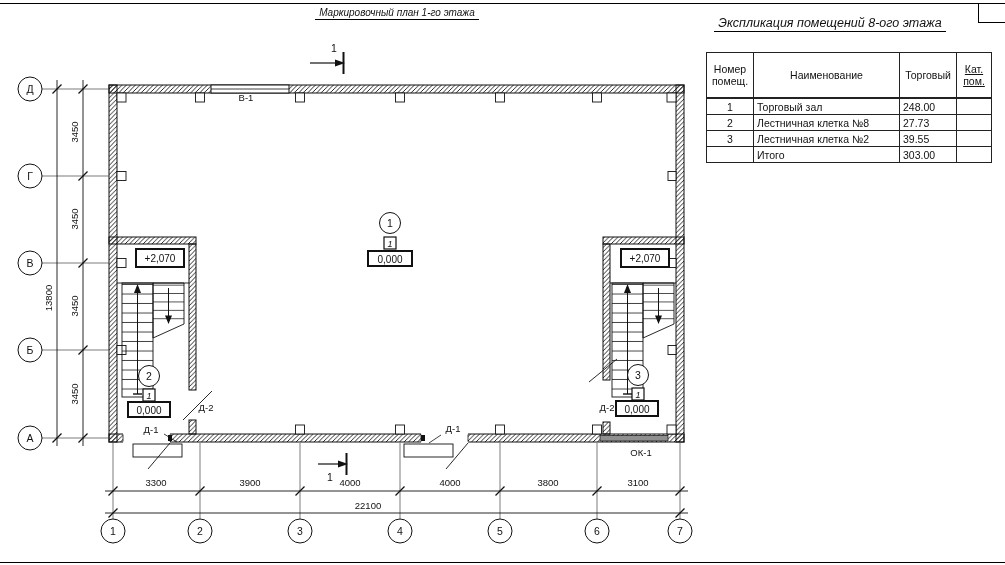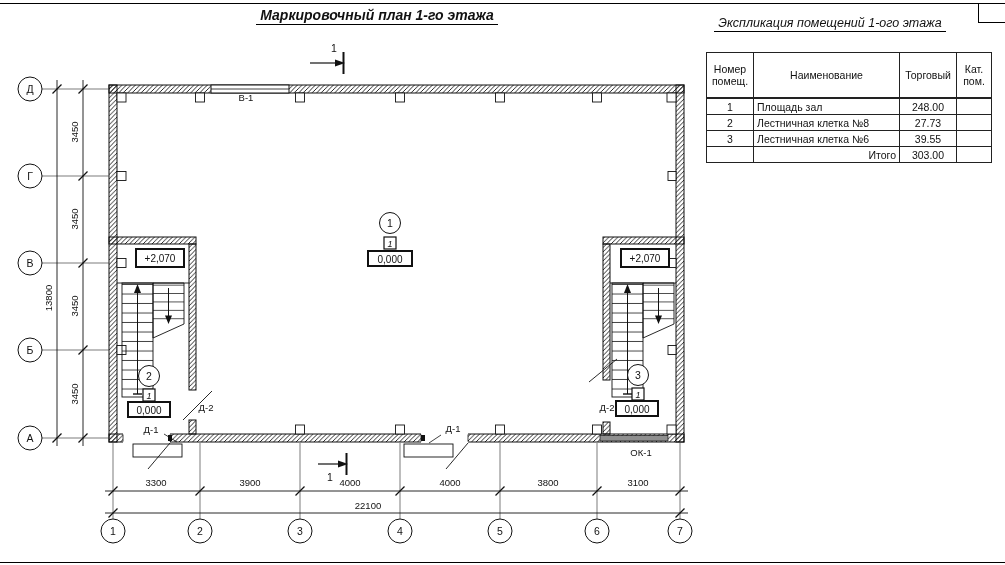--- a/index.html
+++ b/index.html
@@ -2,79 +2,79 @@
 <html><head>
 <meta charset="utf-8">
 <style>
   html,body{margin:0;padding:0;background:#fff;}
   #sheet{position:relative;width:1005px;height:565px;background:#fff;overflow:hidden;
          font-family:"Liberation Sans",sans-serif;color:#111;}
   .frame-line{position:absolute;left:0;width:1005px;height:0;border-top:1.3px solid #000;}
   .corner-box{position:absolute;left:978px;top:3px;width:26px;height:18px;border:1.2px solid #000;background:#fff;}
   .dwg-title{position:absolute;text-align:center;font-style:italic;}
   .dwg-title span{display:inline-block;border-bottom:1px solid #000;padding:0 4px 1px 4px;}
-  #plan-title{left:232px;top:7px;width:290px;font-size:14px;font-weight:bold;}
+  #plan-title{left:252px;top:7px;width:290px;font-size:10px;}
   #expl-title{left:695px;top:16px;width:270px;font-size:12.5px;}
   table.expl{position:absolute;left:706px;top:52px;border-collapse:collapse;table-layout:fixed;
              font-size:10.5px;color:#111;background:#fff;}
   table.expl td,table.expl th{border:1px solid #222;padding:0 3px;overflow:hidden;font-weight:normal;}
   table.expl th{height:44px;text-align:center;line-height:1.15;}
   table.expl tr.hdr{border-bottom:2px solid #222;padding-left:33px;}
   table.expl td{height:15px;}
   .c-num{width:40px;text-align:center;}
   .c-name{width:139px;text-align:left;margin-left:48px;}
-  .c-area{width:50px;text-align:center;}
-  .c-cat{width:28px;text-align:center;}
-  .t-right{text-align:right;}
+  .c-area{width:50px;}
+  .c-cat{width:28px;text-align:center;text-decoration:underline;}
+  .t-right{text-align:left;}
   svg text{fill:#111;font-family:"Liberation Sans",sans-serif;}
   .txt-ax{font-size:10.5px;}
   .txt-dim{font-size:9.5px;}
   .txt-lbl{font-size:9.5px;}
   .txt-elev{font-size:10px;}
   .txt-sq{font-size:9px;font-style:italic;}
 </style>
 </head>
 <body>
 
 <div id="sheet">
 
   <div class="frame-line" style="top:3px;"></div>
   <div class="frame-line" style="top:562px;"></div>
   <div class="corner-box"></div>
 
   <div id="plan-title" class="dwg-title">
     <span>Маркировочный план 1-го этажа</span>
   </div>
   <div id="expl-title" class="dwg-title">
-    <span>Экспликация помещений 1-ого этажа</span>
+    <span>Экспликация помещений 8-ого этажа</span>
   </div>
 
   <table class="expl">
     <tbody>
         <tr class="hdr">
       <th class="c-num">Номер помещ.</th>
       <th class="c-name">Наименование</th>
       <th class="c-area">Торговый</th>
       <th class="c-cat">Кат. пом.</th>
     </tr>
     <tr>
       <td class="c-num">1</td>
-      <td class="c-name">Площадь зал</td>
+      <td class="c-name">Торговый зал</td>
       <td class="c-area">248.00</td>
       <td class="c-cat"></td>
     </tr>
     <tr>
       <td class="c-num">2</td>
       <td class="c-name">Лестничная клетка №8</td>
       <td class="c-area">27.73</td>
       <td class="c-cat"></td>
     </tr>
     <tr>
       <td class="c-num">3</td>
-      <td class="c-name">Лестничная клетка №6</td>
+      <td class="c-name">Лестничная клетка №2</td>
       <td class="c-area">39.55</td>
       <td class="c-cat"></td>
     </tr>
     <tr>
       <td class="c-num"></td>
       <td class="c-name t-right">Итого</td>
       <td class="c-area">303.00</td>
       <td class="c-cat"></td>
     </tr>
   </tbody>

